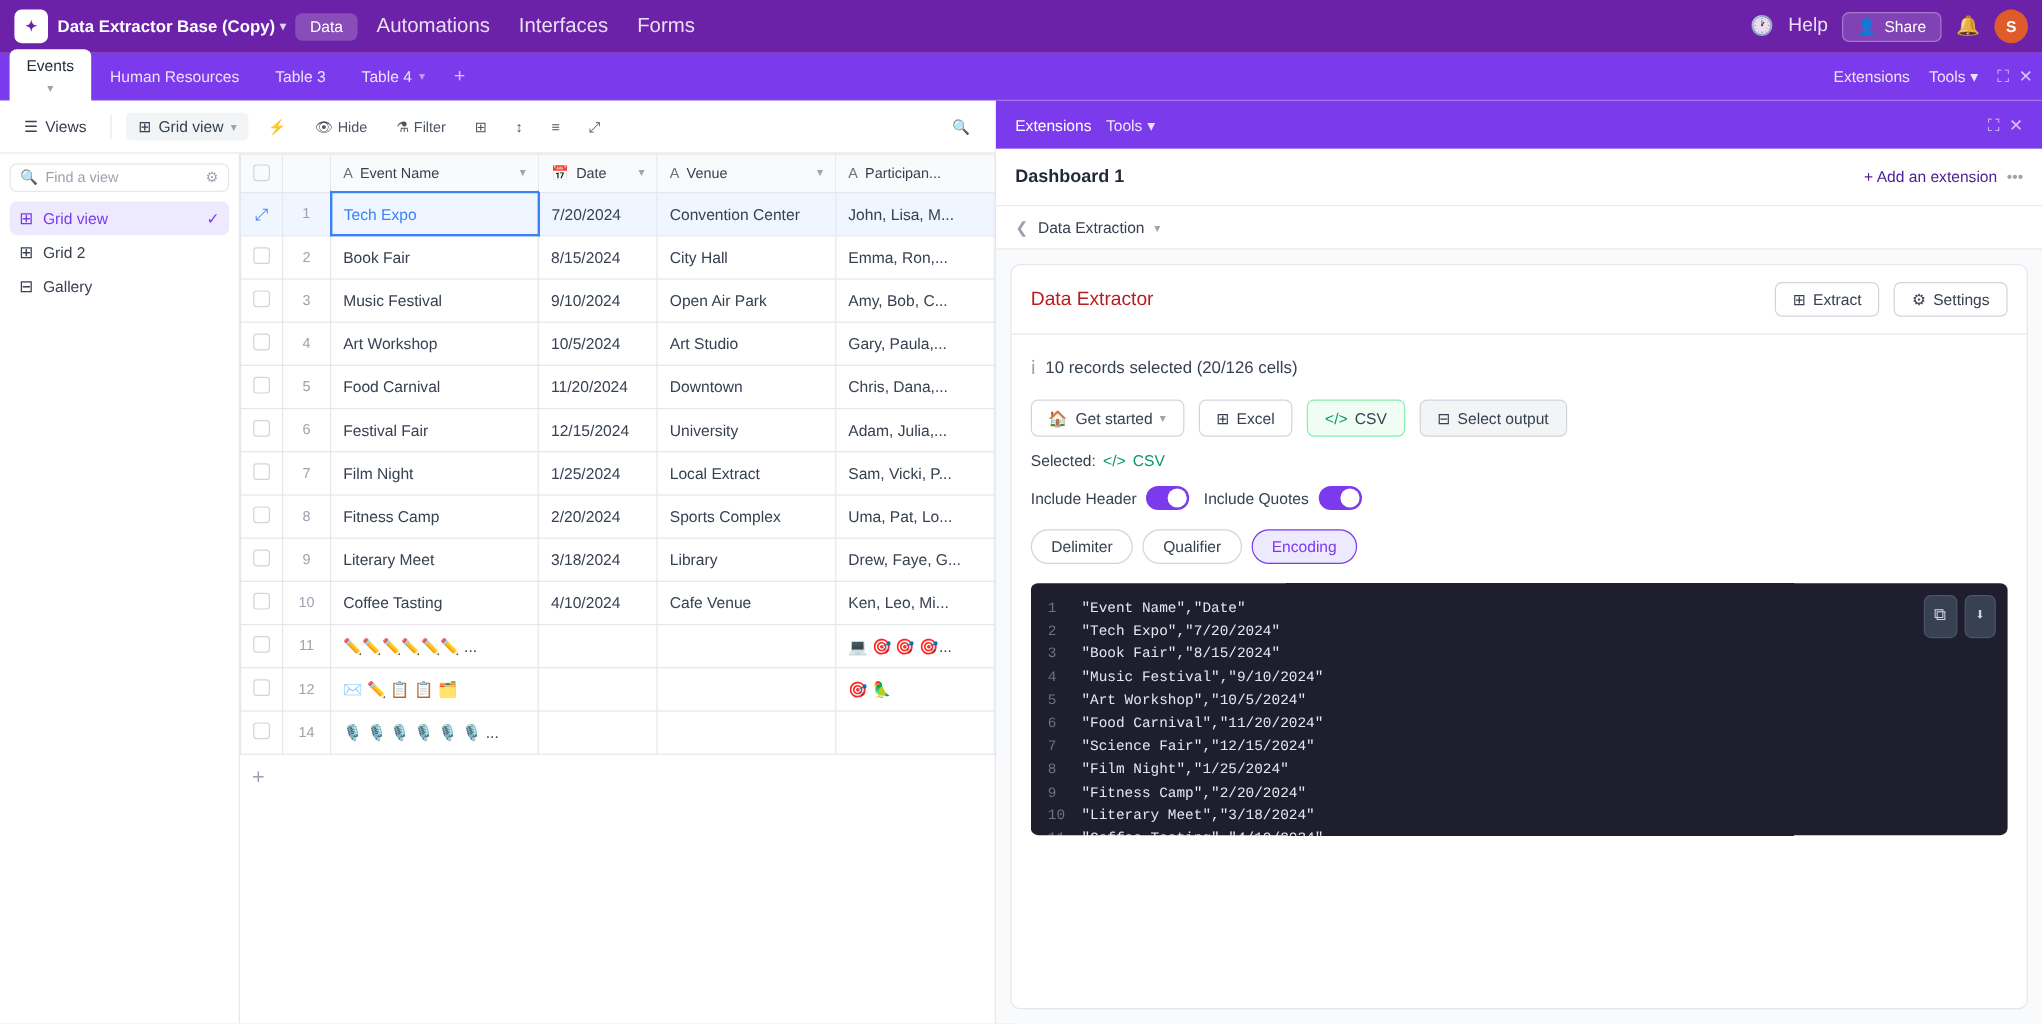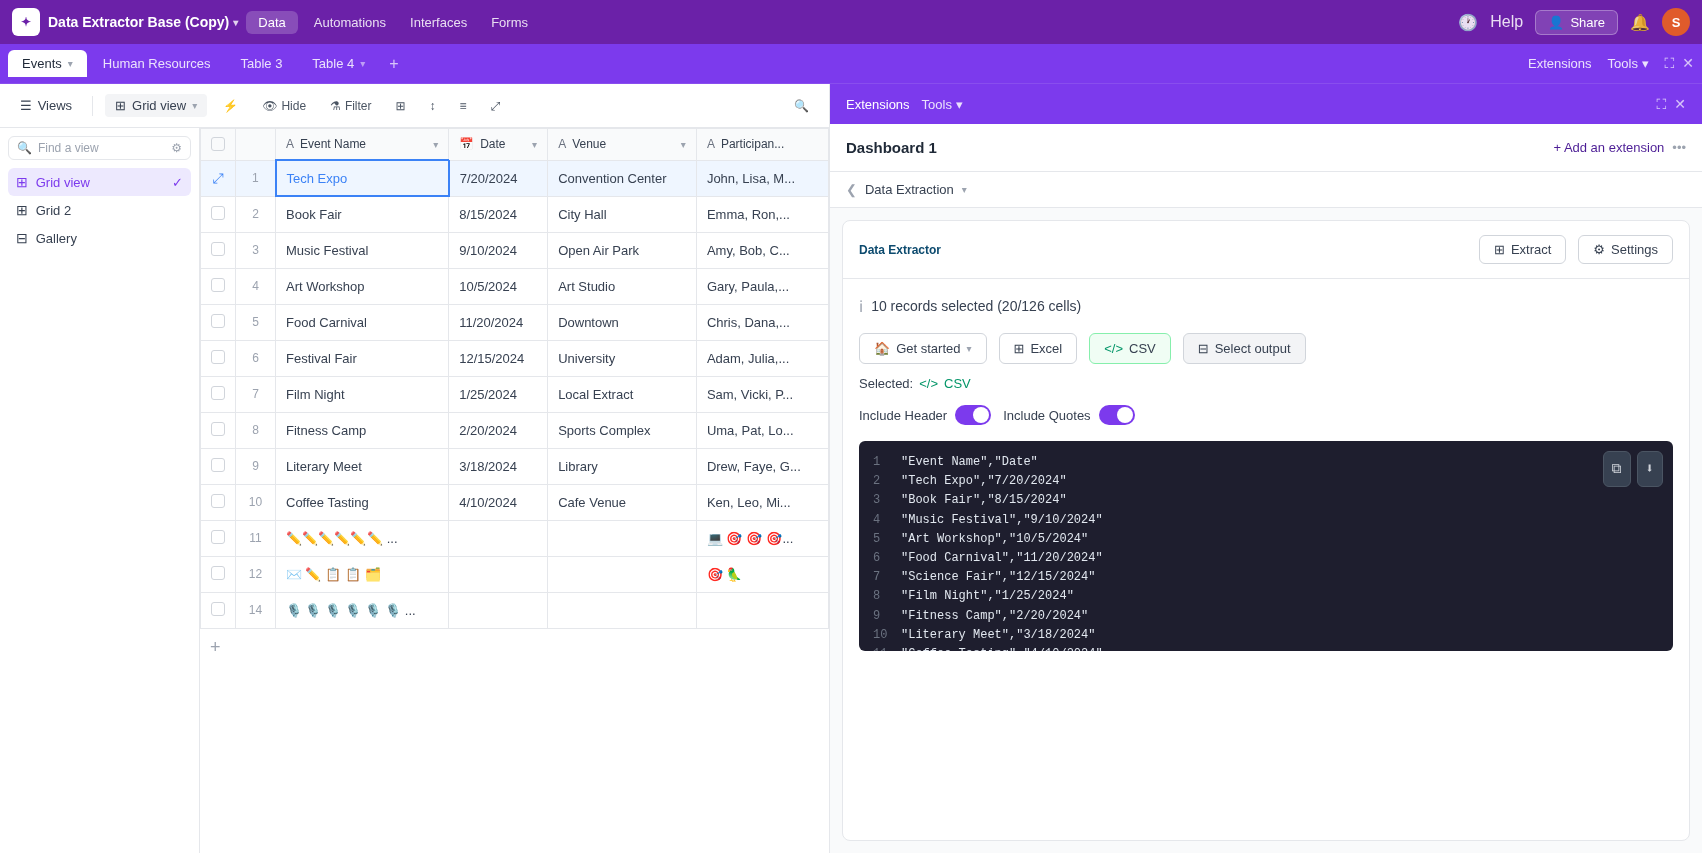--- a/index.html
+++ b/index.html
@@ -29,21 +29,21 @@
     }
     .app-title .chevron { font-size: 10px; opacity: 0.8; }
     .nav-pill {
       background: rgba(255,255,255,0.2);
       border-radius: 6px;
       padding: 4px 12px;
       font-size: 13px;
       color: white;
       cursor: pointer;
     }
-    .nav-link { color: rgba(255,255,255,0.85); font-size: 13px; padding: 4px 8px; cursor: pointer; }
+    .nav-link { color: rgba(255,255,255,0.85); font-size: 17px; padding: 4px 8px; cursor: pointer; }
     .nav-right { margin-left: auto; display: flex; align-items: center; gap: 12px; }
     .nav-icon-btn { color: rgba(255,255,255,0.85); cursor: pointer; font-size: 16px; }
     .share-btn {
       background: rgba(255,255,255,0.15);
       border: 1px solid rgba(255,255,255,0.3);
       border-radius: 6px;
       padding: 4px 12px;
       color: white;
       display: flex; align-items: center; gap: 6px;
       font-size: 13px; cursor: pointer;
@@ -70,20 +70,21 @@
       border-radius: 6px 6px 0 0;
       color: rgba(255,255,255,0.85);
       cursor: pointer;
       font-size: 13px;
       display: flex; align-items: center; gap: 6px;
     }
     .tab.active {
       background: white;
       color: #1f2937;
       font-weight: 500;
+      flex-direction: column;
     }
     .tab-add { color: rgba(255,255,255,0.7); padding: 6px 8px; cursor: pointer; font-size: 16px; }
     .tab-bar-right { margin-left: auto; display: flex; align-items: center; gap: 16px; }
     .ext-label { color: rgba(255,255,255,0.85); font-size: 13px; cursor: pointer; }
     .tools-btn { color: rgba(255,255,255,0.85); font-size: 13px; cursor: pointer; display: flex; align-items: center; gap: 4px; }
     .tab-bar-icons { display: flex; gap: 8px; }
     .tab-bar-icon { color: rgba(255,255,255,0.7); cursor: pointer; font-size: 14px; }
 
     
     .main-layout {
@@ -263,21 +264,21 @@
     }
 
     
     .extractor-header {
       display: flex;
       align-items: center;
       padding: 14px 16px;
       border-bottom: 1px solid #e5e7eb;
       gap: 12px;
     }
-    .extractor-title { font-size: 12px; font-weight: 700; color: #0c4a6e; flex: 1; }
+    .extractor-title { font-size: 16px; font-weight: 400; color: #b91c1c; flex: 1; }
     .extract-btn {
       display: flex; align-items: center; gap: 6px;
       border: 1px solid #d1d5db;
       border-radius: 6px;
       padding: 6px 14px;
       font-size: 13px;
       color: #374151;
       cursor: pointer;
       background: white;
     }
@@ -787,20 +788,25 @@
           <div class="toggle-item">
             <span>Include Header</span>
             <div class="toggle"></div>
           </div>
           <div class="toggle-item">
             <span>Include Quotes</span>
             <div class="toggle"></div>
           </div>
         </div>
 
+        <div class="option-buttons">
+          <div class="option-btn">Delimiter</div>
+          <div class="option-btn">Qualifier</div>
+          <div class="option-btn active">Encoding</div>
+        </div>
 
         <div class="code-preview">
           <div class="code-actions">
             <div class="code-action-btn">⧉</div>
             <div class="code-action-btn">⬇</div>
           </div>
           <div id="code-lines-container">
           <div class="code-line">
                 <span class="line-num">1</span>
                 <span class="line-content">"Event Name","Date"</span>

